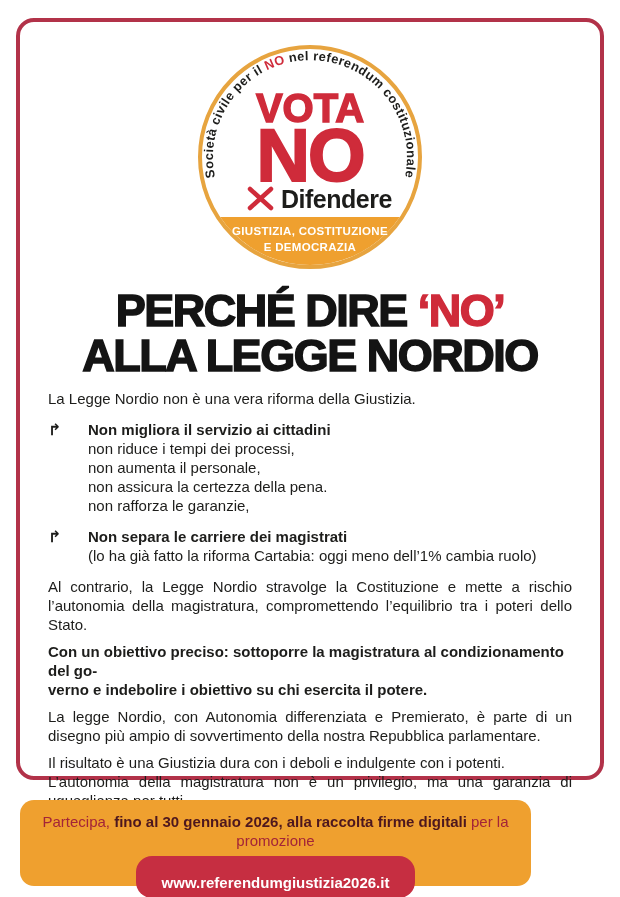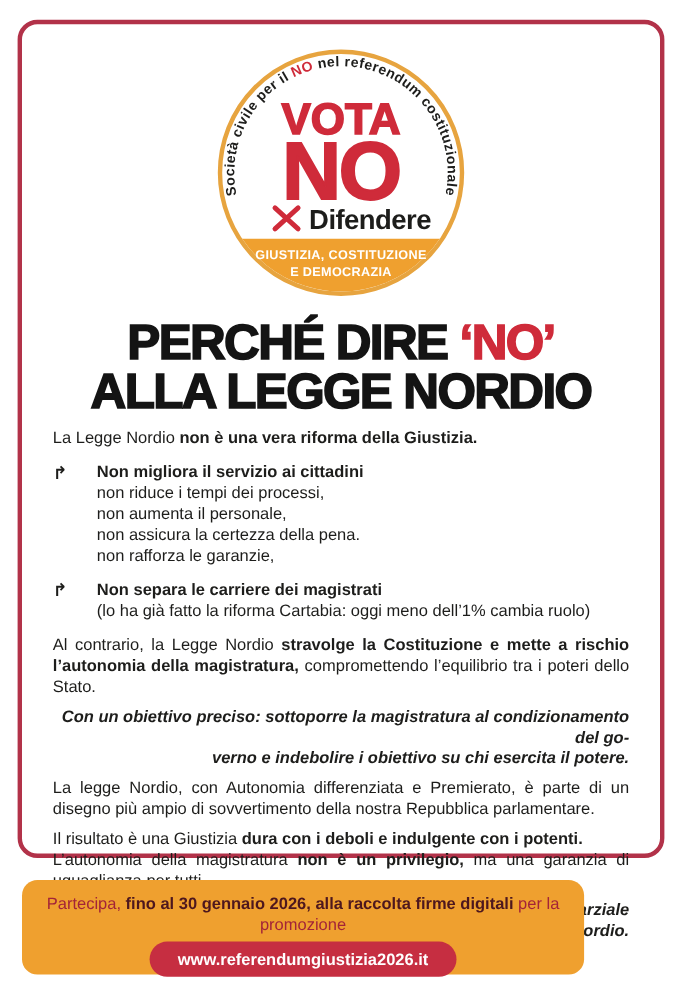--- a/index.html
+++ b/index.html
@@ -13,38 +13,38 @@
   .logo-wrap { text-align:center; }
   svg.logo { display:block; margin:0 auto; }
 
   .heading { margin-top:16px; text-align:center; font-weight:700; color:#141414;
     font-size:45px; line-height:45px; letter-spacing:-1.5px;
     -webkit-text-stroke:1.5px #141414; }
   .heading .red { color:#cf2b3a; -webkit-text-stroke-color:#cf2b3a; }
 
   .body-copy { margin-top:11px; font-size:15px; line-height:19px; }
   .intro { margin-bottom:12px; }
-  b { font-weight:700; }
+  b { font-weight:400; }
 
   .bullet { display:flex; margin-bottom:12px; }
   .bullet-icon { width:40px; flex:none; font-family:"DejaVu Sans", sans-serif;
     font-weight:700; font-size:16px; line-height:19px; }
   .bullet-title { font-weight:700; }
 
   .para { margin-bottom:8px; text-align:justify; }
-  .para.lines { text-align:right;font-style:italic; }
+  .para.lines { text-align:left; }
   .para .ln { display:block; }
   .para.bold { font-weight:700; }
 
   .footer-box { position:absolute; left:20px; top:800px; width:511px; height:86px;
     background:#efa02f; border-radius:14px; text-align:center; padding-top:13px; }
   .footer-text { font-size:15px; line-height:18.5px; color:#a32438; }
   .footer-text .fb { font-weight:700; color:#4d171e; }
   .pill { display:inline-block; margin-top:6px; background:#c62e41; color:#ffffff;
-    font-weight:700; font-size:15px; line-height:15px; padding:9px 26px 8px;
+    font-weight:700; font-size:15px; line-height:15px; padding:19px 26px 8px;
     border-radius:16px; border:none; cursor:pointer;
     font-family:"Liberation Sans", sans-serif; }
 </style>
 </head>
 <body>
 
 <div class="page">
 
   <div class="frame">
 

